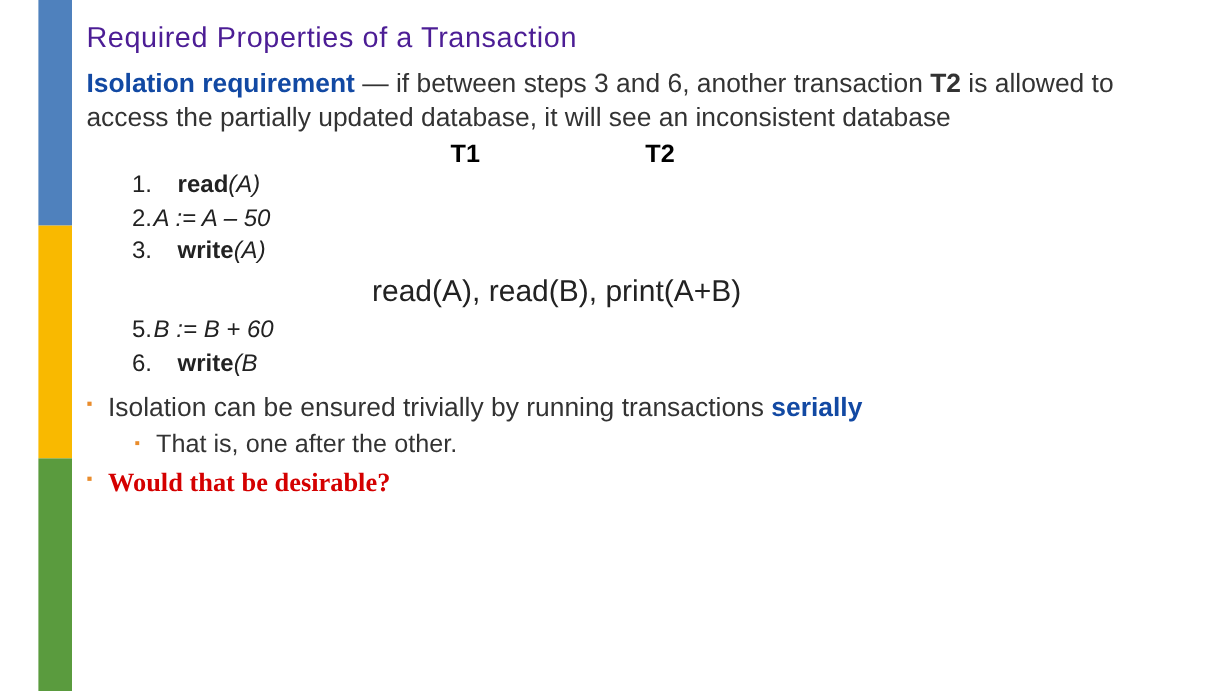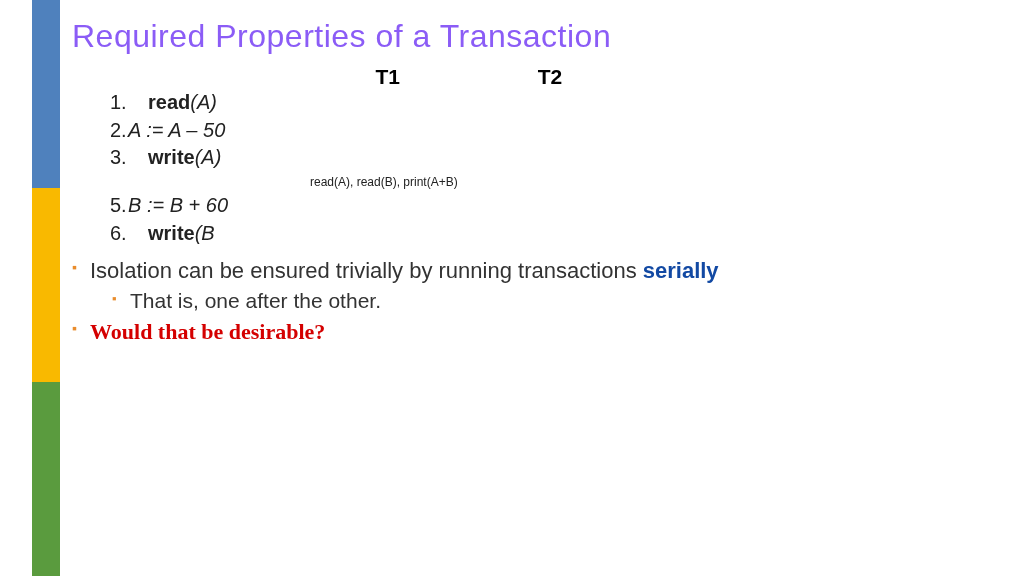--- a/index.html
+++ b/index.html
@@ -21,23 +21,23 @@
   .bar-blue   { position:absolute; left:32px; top:0;    width:28px; height:188px; background:#4f81bd; }
   .bar-yellow { position:absolute; left:32px; top:188px; width:28px; height:194px; background:#f9b900; }
   .bar-green  { position:absolute; left:32px; top:382px; width:28px; height:194px; background:#5a9b3e; }
   .content {
     position: absolute;
     left: 72px;
     top: 18px;
     right: 30px;
   }
   .title {
-    font-size: 32px;
+    font-size: 24px;
     font-weight: 300;
-    color: #8b5cf6;
+    color: #4c1d95;
     letter-spacing: 0.5px;
     margin-bottom: 10px;
   }
   .para {
     font-size: 22px;
     color: #333;
     line-height: 1.25;
     margin-bottom: 6px;
   }
   .bold-blue { color:#1249a3; font-weight:700; }
@@ -55,21 +55,21 @@
     font-size: 20px;
     color:#222;
     line-height: 1.38;
     margin-left: 0;
   }
   .step { white-space: nowrap; }
   .step .num { display:inline-block; width:18px; }
   .op { font-weight:700;margin-left:20px; }
   .var { font-style: italic; }
   .t2line {
-    font-size: 12px;
+    font-size: 25px;
     color:#222;
     margin-left: 200px;
     margin-top: 2px;
     margin-bottom: 2px;
   }
   .bullets {
     margin-top: 8px;
   }
   .b-item {
     font-size: 22px;
@@ -111,20 +111,23 @@
 <div class="sidebar">
   <div class="bar-blue"></div>
   <div class="bar-yellow"></div>
   <div class="bar-green"></div>
 </div>
 
 <div class="content">
 
   <div class="title">Required Properties of a Transaction</div>
 
+  <div class="para">
+    <span class="bold-blue">Isolation requirement</span><span> — </span><span>if between steps 3 and 6, another transaction </span><span class="bold">T2</span><span> is allowed to access the partially updated database, it will see an inconsistent database</span>
+  </div>
 
   <div class="columns">
     <div class="col-headers">
       <div class="col-h1">T1</div>
       <div class="col-h2">T2</div>
     </div>
 
     <div class="steps">
       <div class="step">
         <span class="num">1.</span><span class="op">read</span><span class="var">(A)</span>

